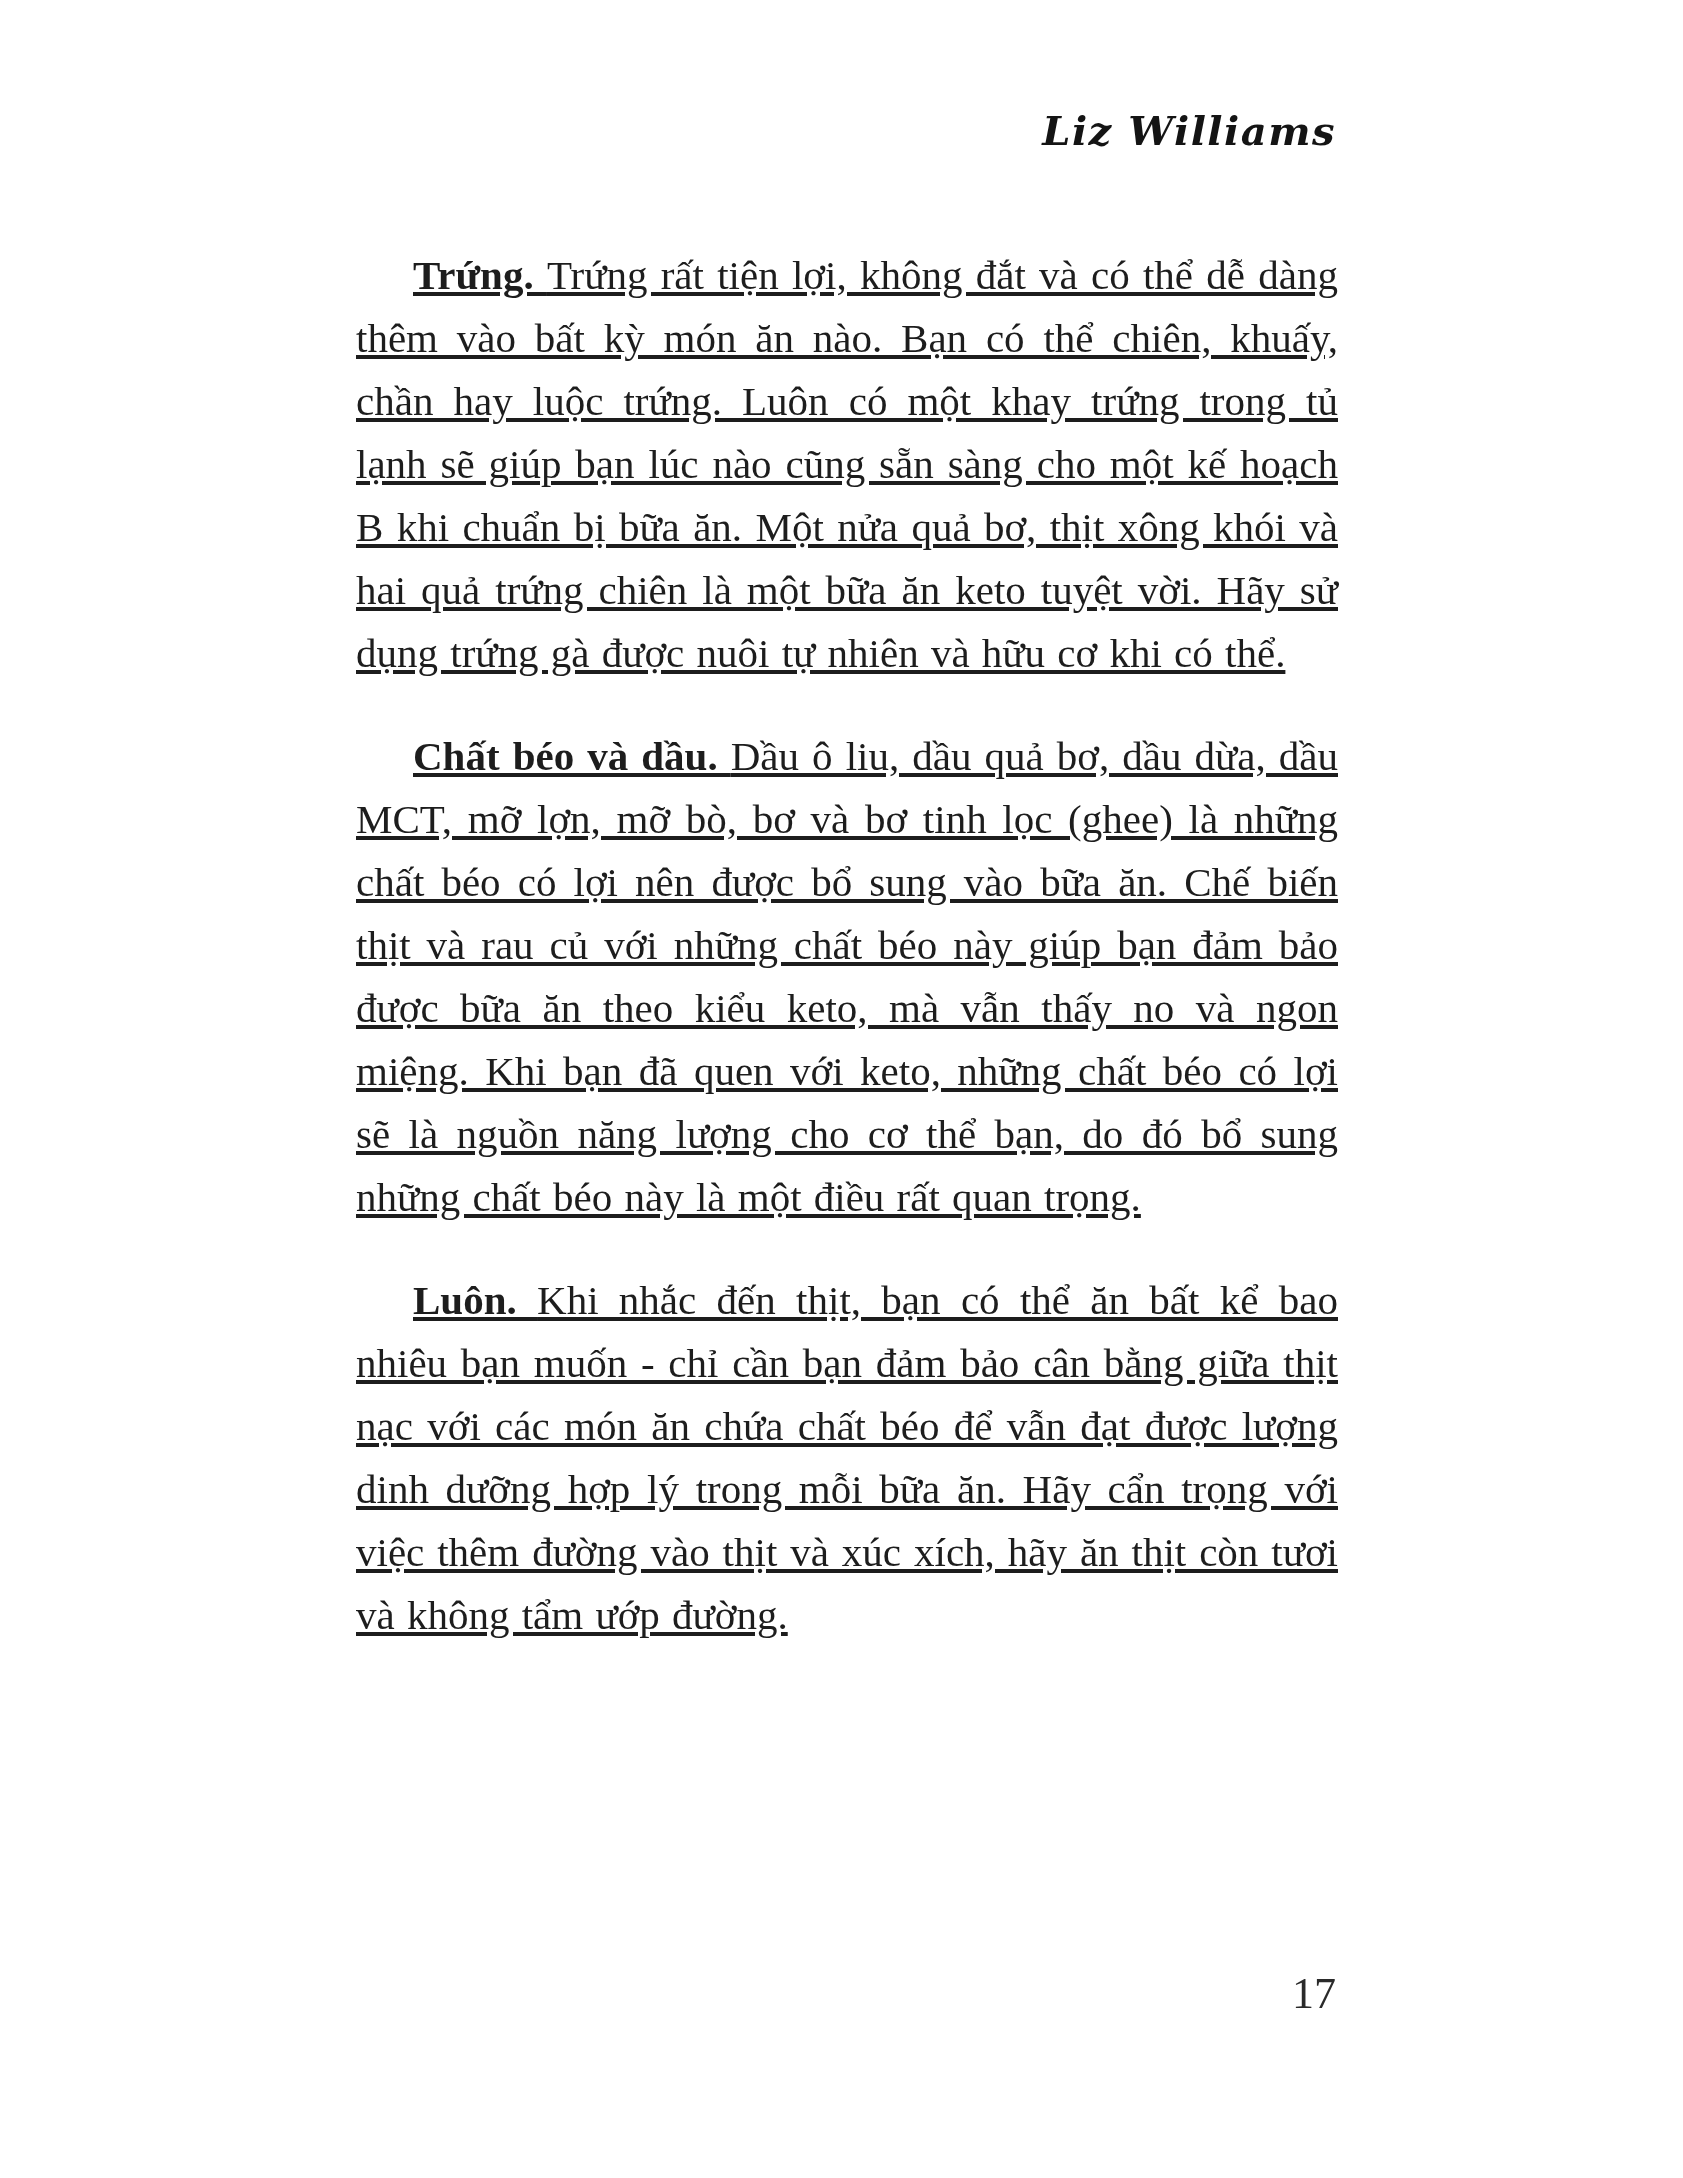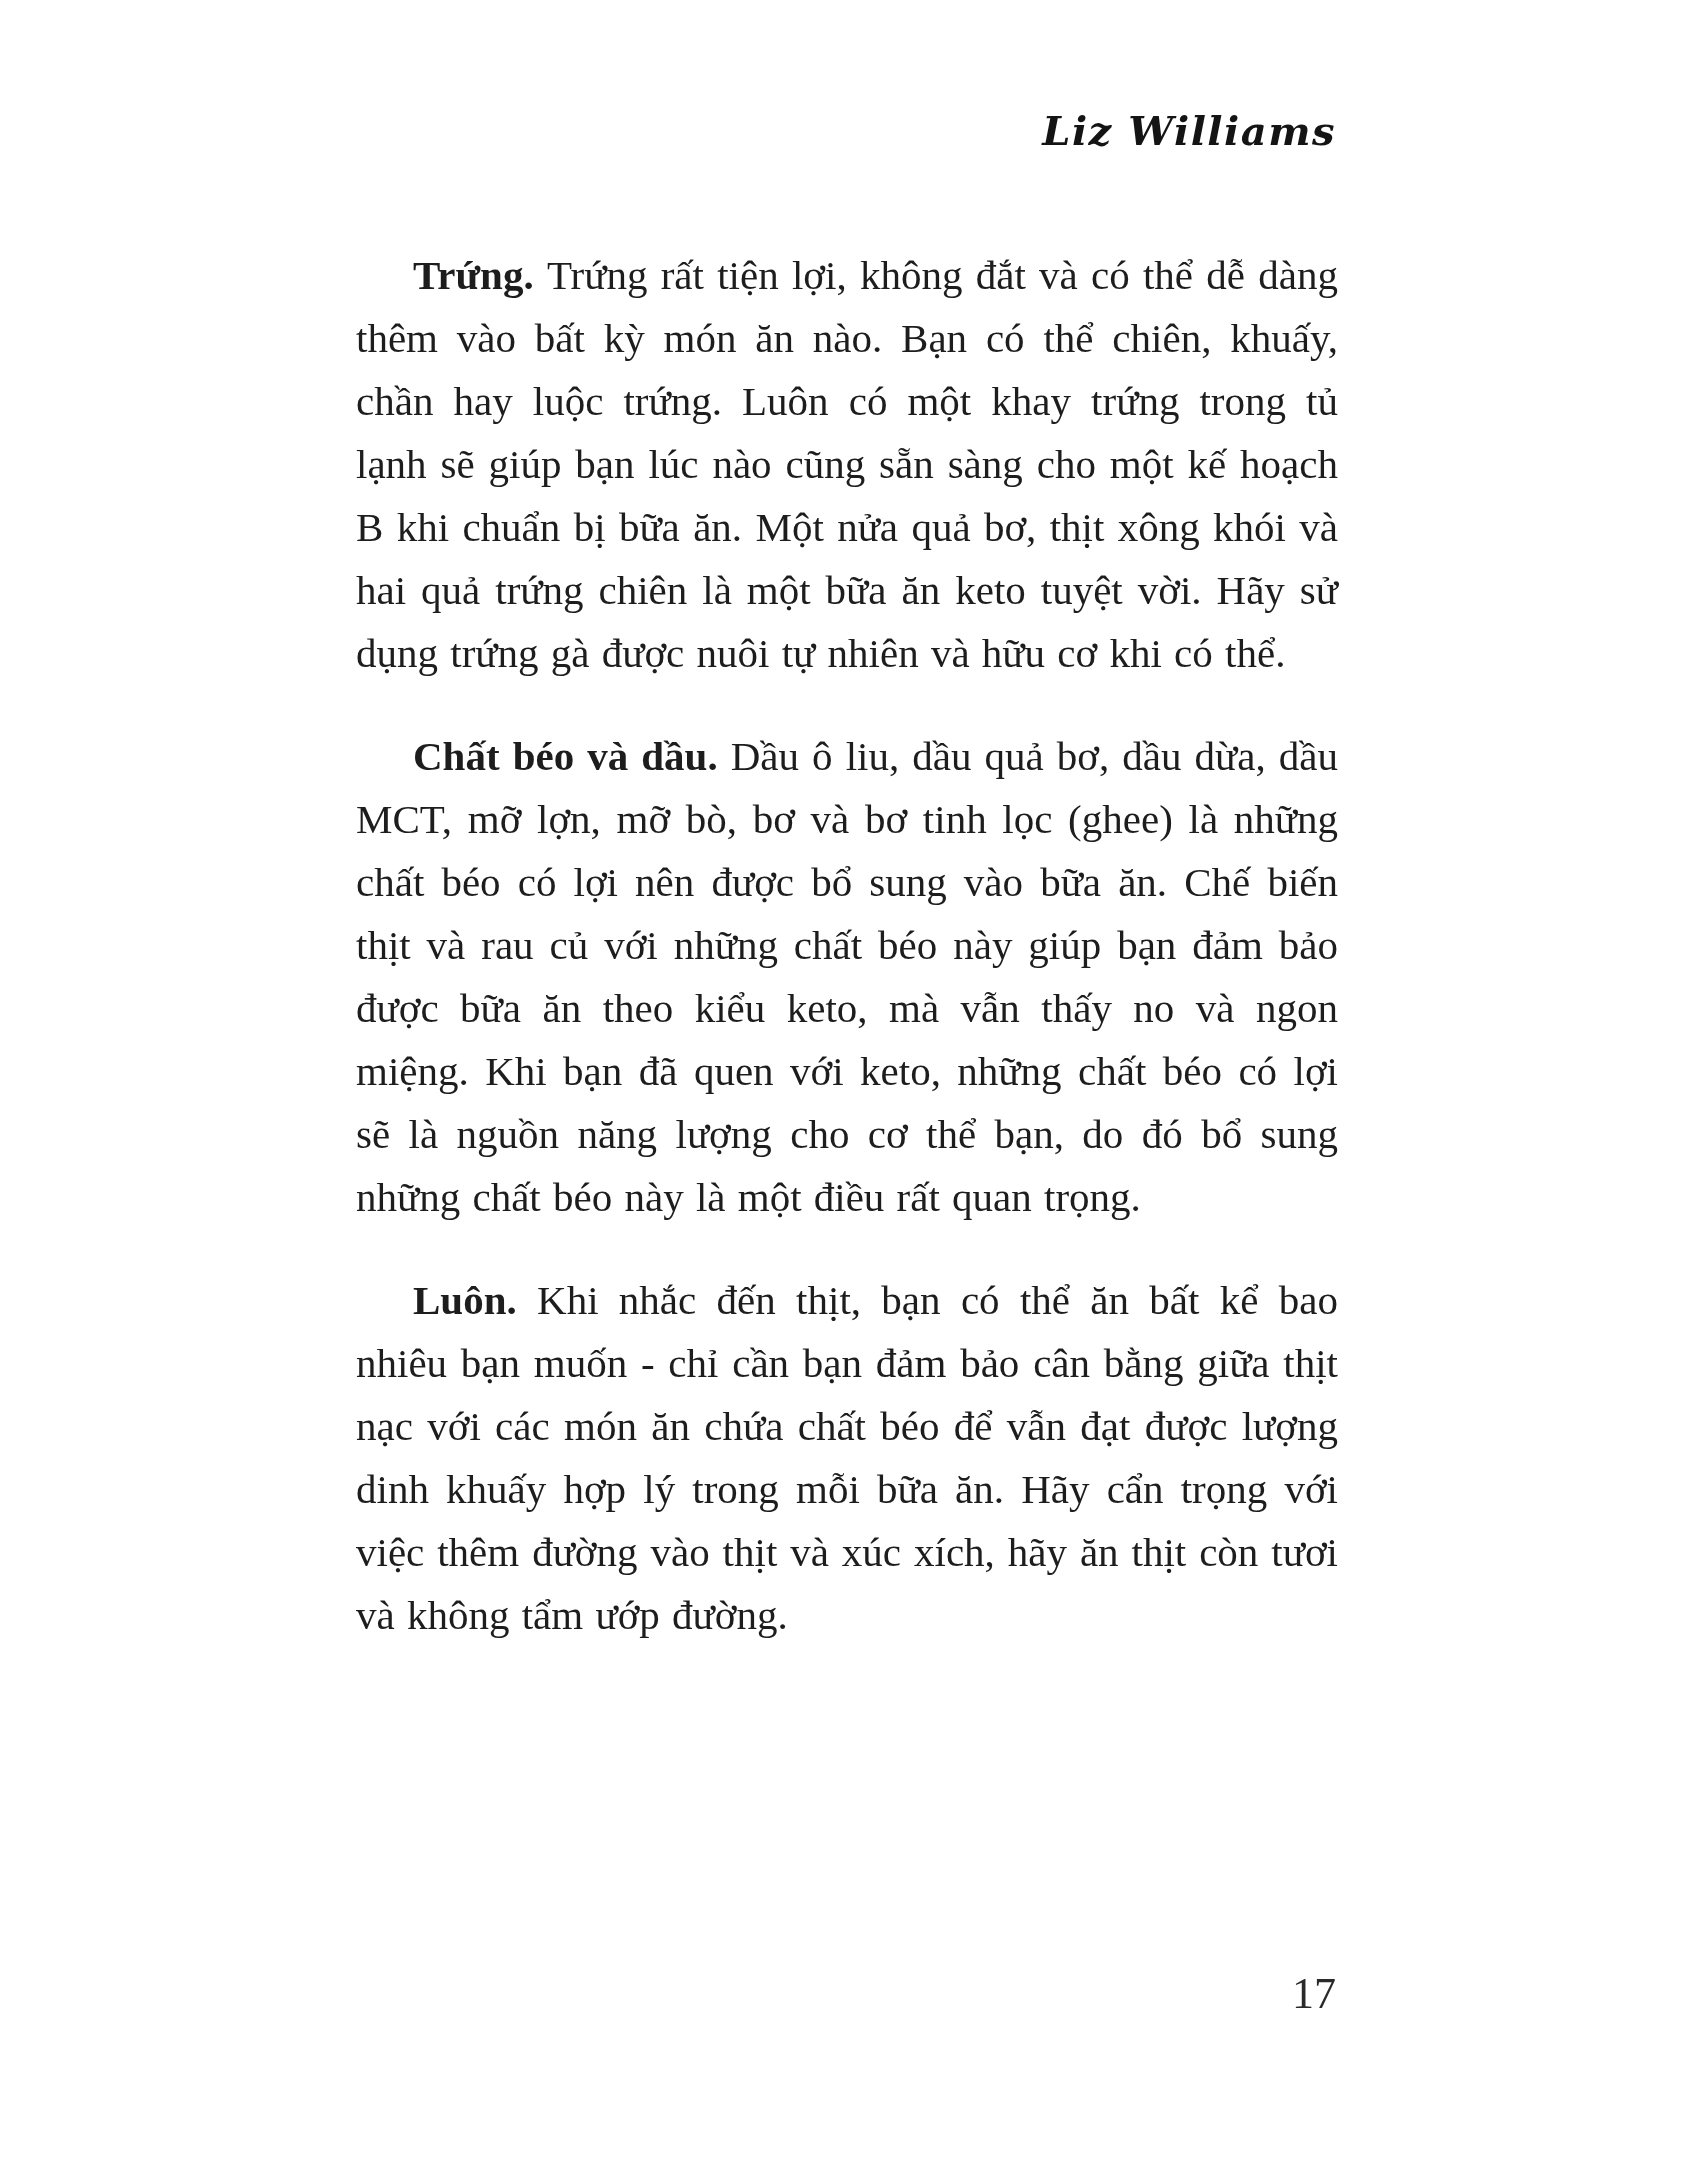--- a/index.html
+++ b/index.html
@@ -39,20 +39,21 @@
     line-height: 63px;
     text-align: justify;
     word-spacing: 2px;
     color: #1d1d1d;
   }
   .page-body p {
     margin-bottom: 40px;
   }
   .page-body p.indent {
     text-indent: 57px;
+    text-decoration: underline;
   }
   .page-body strong {
     font-weight: 700;
   }
   .page-number {
     position: absolute;
     top: 1968px;
     left: 356px;
     width: 980px;
     text-align: right;
@@ -62,18 +63,18 @@
 </style>
 </head>
 <body>
 
 <div class="page">
   <div class="running-header">Liz Williams</div>
 
   <div class="page-body" id="paragraphs-container">
       <p class="indent"><strong>Trứng. </strong><span>Trứng rất tiện lợi, không đắt và có thể dễ dàng thêm vào bất kỳ món ăn nào. Bạn có thể chiên, khuấy, chần hay luộc trứng. Luôn có một khay trứng trong tủ lạnh sẽ giúp bạn lúc nào cũng sẵn sàng cho một kế hoạch B khi chuẩn bị bữa ăn. Một nửa quả bơ, thịt xông khói và hai quả trứng chiên là một bữa ăn keto tuyệt vời. Hãy sử dụng trứng gà được nuôi tự nhiên và hữu cơ khi có thể.</span></p>
       <p class="indent"><strong>Chất béo và dầu. </strong><span>Dầu ô liu, dầu quả bơ, dầu dừa, dầu MCT, mỡ lợn, mỡ bò, bơ và bơ tinh lọc (ghee) là những chất béo có lợi nên được bổ sung vào bữa ăn. Chế biến thịt và rau củ với những chất béo này giúp bạn đảm bảo được bữa ăn theo kiểu keto, mà vẫn thấy no và ngon miệng. Khi bạn đã quen với keto, những chất béo có lợi sẽ là nguồn năng lượng cho cơ thể bạn, do đó bổ sung những chất béo này là một điều rất quan trọng.</span></p>
-      <p class="indent"><strong>Luôn. </strong><span>Khi nhắc đến thịt, bạn có thể ăn bất kể bao nhiêu bạn muốn - chỉ cần bạn đảm bảo cân bằng giữa thịt nạc với các món ăn chứa chất béo để vẫn đạt được lượng dinh khuấy hợp lý trong mỗi bữa ăn. Hãy cẩn trọng với việc thêm đường vào thịt và xúc xích, hãy ăn thịt còn tươi và không tẩm ướp đường.</span></p>
+      <p class="indent"><strong>Luôn. </strong><span>Khi nhắc đến thịt, bạn có thể ăn bất kể bao nhiêu bạn muốn - chỉ cần bạn đảm bảo cân bằng giữa thịt nạc với các món ăn chứa chất béo để vẫn đạt được lượng dinh dưỡng hợp lý trong mỗi bữa ăn. Hãy cẩn trọng với việc thêm đường vào thịt và xúc xích, hãy ăn thịt còn tươi và không tẩm ướp đường.</span></p>
     </div>
 
   <div class="page-number">17</div>
 </div>
 
 
 </body></html>

